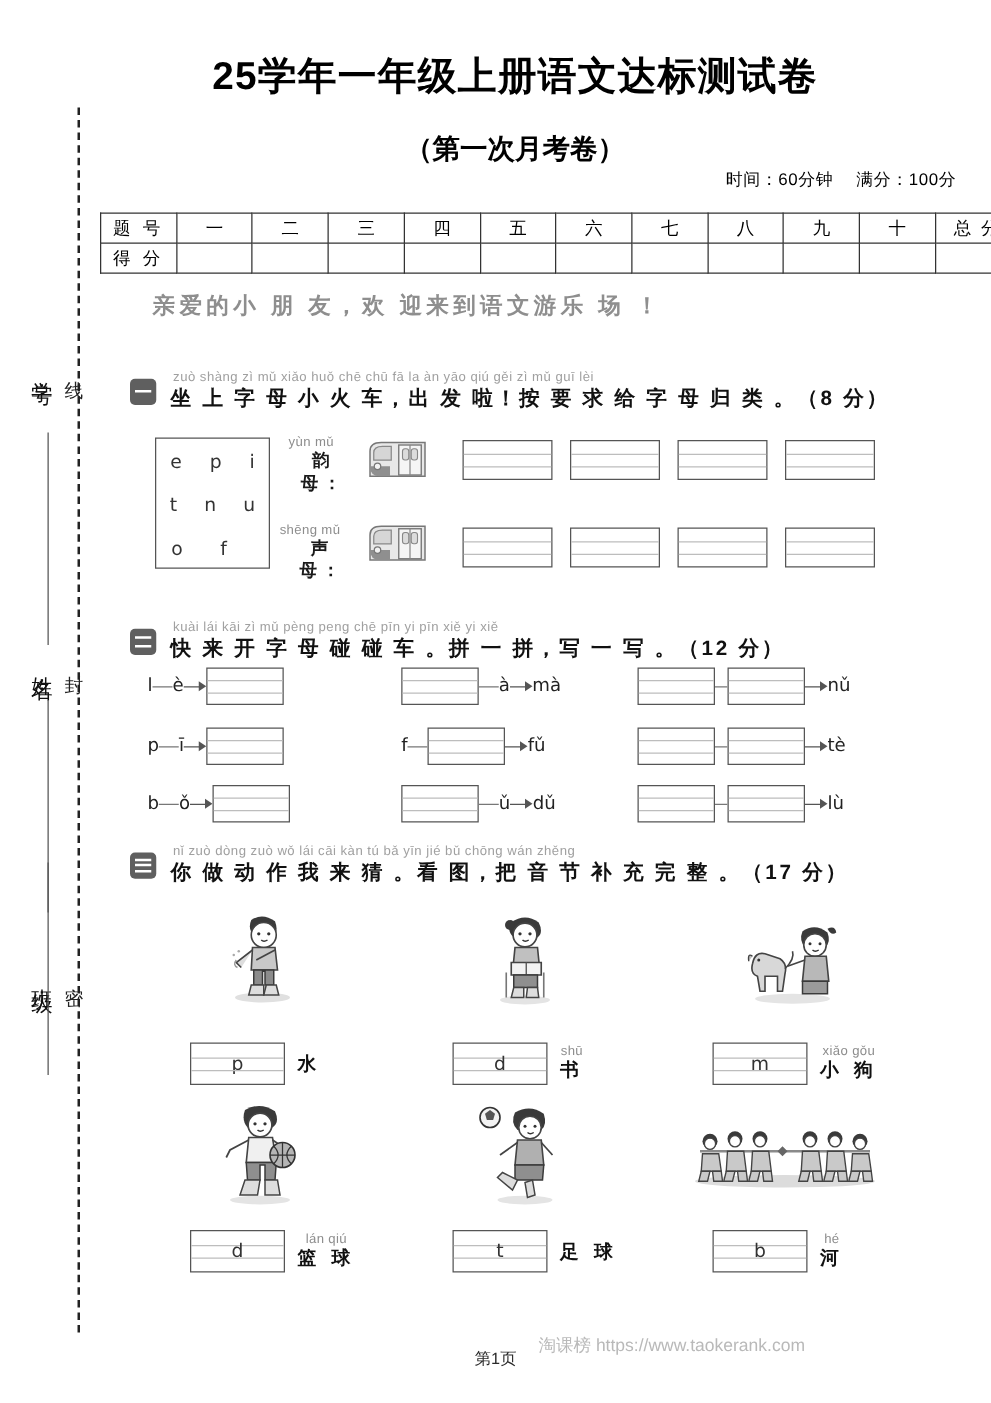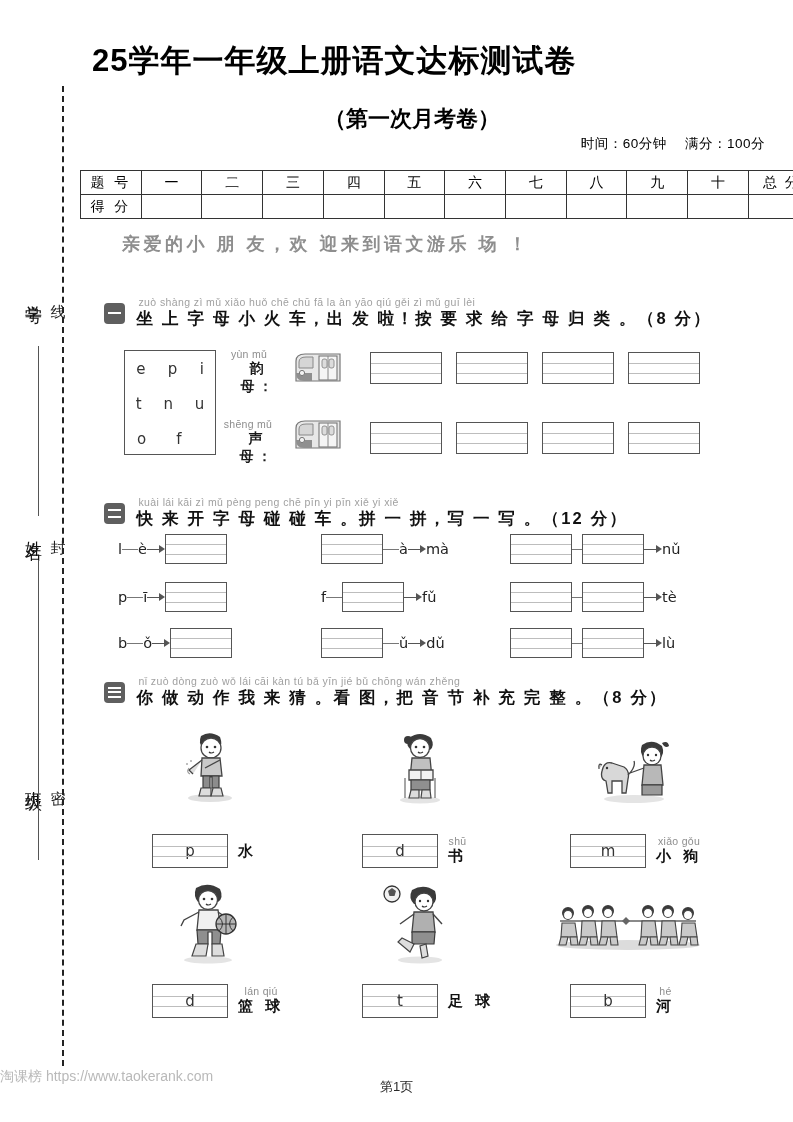--- a/index.html
+++ b/index.html
@@ -32,20 +32,21 @@
     letter-spacing: 3px; font-weight: 500;
   }
   .seal-rule {
     position: absolute; left: 38px; width: 0;
     border-left: 1.5px solid #555;
   }
 
   
   .title {
     position: absolute; left: 92px; top: 40px; width: 640px;
+    text-align: center;
     font-size: 31px; font-weight: bold; letter-spacing: 1px;
     color: #000;
   }
   .subtitle {
     position: absolute; left: 92px; top: 104px; width: 640px;
     text-align: center;
     font-size: 22px; font-weight: bold; color: #000;
   }
   .exam-meta {
     position: absolute; right: 28px; top: 135px;
@@ -173,21 +174,21 @@
     display: block; line-height: 1.1;
   }
   .pic-word .hz {
     font-size: 15px; font-weight: bold; color: #111;
     letter-spacing: 4px; display: block;
   }
 
   
   .watermark {
     position: absolute; left: 0; top: 1068px; width: 644px;
-    text-align: left; font-size: 14px; color: #b9b9b9;
+    text-align: right; font-size: 14px; color: #b9b9b9;
   }
   .pagenum {
     position: absolute; left: 0; top: 1078px; width: 793px;
     text-align: center; font-size: 13px; color: #2a2a2a;
   }
 </style>
 </head>
 <body>
 
 <div class="seal-margin">
@@ -392,21 +393,21 @@
     <span class="tian" style="width:62px; height:30px;"></span>
     <span class="arrow"></span>
     <span class="eq-ltr">lù</span>
   </div>
 </div>
 
 <div class="q-head" style="top:675px;">
   <span class="q-marker"><i style="top:5px;"></i><i style="top:9.5px;"></i><i style="top:14px;"></i></span>
   <span class="q-text-wrap">
     <span class="q-py" style="display:block;">nǐ zuò dòng zuò wǒ lái cāi   kàn tú   bǎ yīn jié bǔ chōng wán zhěng</span>
-    <span class="q-hz" style="display:block;">你 做 动 作 我 来 猜 。看 图，把 音 节 补 充  完  整 。（8 分）</span>
+    <span class="q-hz" style="display:block;">你 做 动 作 我 来 猜 。看 图，把 音 节 补 充  完  整 。（17 分）</span>
   </span>
 </div>
 
 <svg class="pic-art" style="left:175px; top:728px; width:70px; height:78px;" viewBox="0 0 70 78">
   <ellipse cx="35" cy="70" rx="22" ry="4" fill="#e0e0e0"></ellipse>
   <path d="M26 8 Q35 2 45 9 Q48 17 44 20 L28 20 Q23 15 26 8Z" fill="#3a3a3a"></path>
   <ellipse cx="36" cy="20" rx="10" ry="10" fill="#fff" stroke="#444" stroke-width="1.3"></ellipse>
   <circle cx="32" cy="19" r="1.3" fill="#333"></circle>
     <circle cx="40" cy="19" r="1.3" fill="#333"></circle>
   <path d="M34 24 Q36 26 39 24" stroke="#333" fill="none" stroke-width="1.2"></path>

